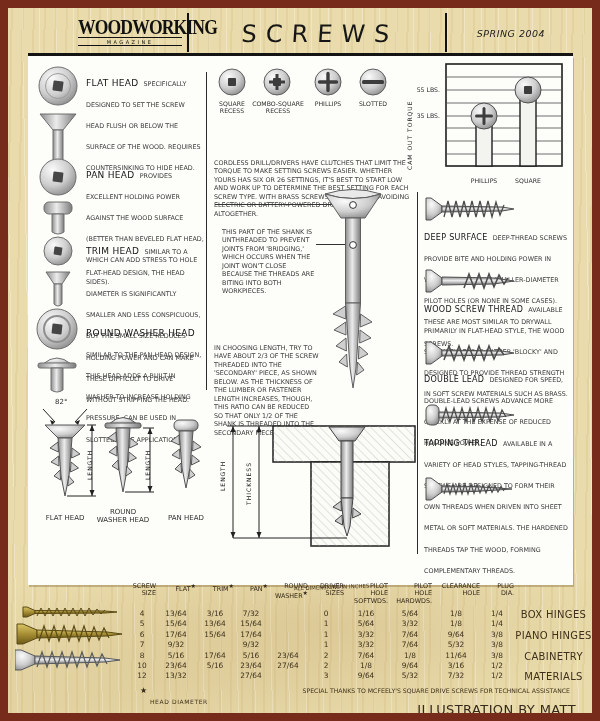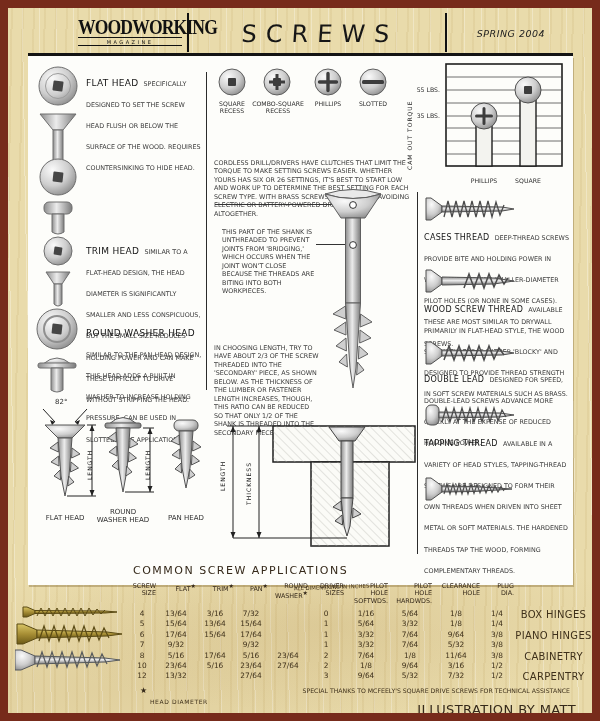--- a/index.html
+++ b/index.html
@@ -116,20 +116,24 @@
     <span class="term">FLAT HEAD</span>
     <span class="desc">SPECIFICALLY DESIGNED TO SET THE SCREW HEAD FLUSH OR BELOW THE SURFACE OF THE WOOD. REQUIRES COUNTERSINKING TO HIDE HEAD.</span>
   </p>
 
   <svg class="abs" style="left:36px;top:158px;z-index:2;" width="44" height="78" viewBox="0 0 44 78">
     <circle cx="22" cy="19" r="18" fill="url(#silver)" stroke="#6e6e6e"></circle>
     <rect x="17" y="14" width="10" height="10" rx="1" fill="#454545" transform="rotate(6 22 19)"></rect>
     <rect x="8" y="44" width="28" height="12" rx="5" fill="url(#shank)" stroke="#6e6e6e"></rect>
     <path d="M16,56 h12 v18 q-6,4 -12,0 Z" fill="url(#shank)" stroke="#6e6e6e"></path>
   </svg>
+  <p class="abs block" style="left:86px;top:162px;width:118px;z-index:2;margin:0;">
+    <span class="term">PAN HEAD</span>
+    <span class="desc">PROVIDES EXCELLENT HOLDING POWER AGAINST THE WOOD SURFACE (BETTER THAN BEVELED FLAT HEAD, WHICH CAN ADD STRESS TO HOLE SIDES).</span>
+  </p>
 
   <svg class="abs" style="left:40px;top:236px;z-index:2;" width="36" height="72" viewBox="0 0 36 72">
     <circle cx="18" cy="15" r="14" fill="url(#silver)" stroke="#6e6e6e"></circle>
     <rect x="14" y="11" width="8" height="8" rx="1" fill="#454545" transform="rotate(8 18 15)"></rect>
     <path d="M6,36 L30,36 L22,48 L14,48 Z" fill="url(#shank)" stroke="#6e6e6e"></path>
     <path d="M14,48 h8 v20 q-4,4 -8,0 Z" fill="url(#shank)" stroke="#6e6e6e"></path>
   </svg>
   <p class="abs block" style="left:86px;top:238px;width:118px;z-index:2;margin:0;">
     <span class="term">TRIM HEAD</span>
     <span class="desc">SIMILAR TO A FLAT-HEAD DESIGN, THE HEAD DIAMETER IS SIGNIFICANTLY SMALLER AND LESS CONSPICUOUS, BUT THE SMALL SIZE REDUCES HOLDING POWER AND CAN MAKE THESE DIFFICULT TO DRIVE WITHOUT STRIPPING THE HEAD.</span>
@@ -244,21 +248,21 @@
   </svg>
   <div class="abs tiny ctr" style="left:462px;top:177px;width:44px;z-index:2;">PHILLIPS</div>
   <div class="abs tiny ctr" style="left:506px;top:177px;width:44px;z-index:2;">SQUARE</div>
 
   <svg class="abs" style="left:424px;top:196px;z-index:2;" width="96" height="26" viewBox="0 0 96 26">
     <path d="M2,2 L7,2 L18,10 L18,16 L7,24 L2,24 Z" fill="url(#silver)" stroke="#4f4f4f"></path>
     <path d="M18,10 L78,11 L90,13 L78,15 L18,16 Z" fill="url(#shankH)" stroke="#4f4f4f"></path>
     <path d="M20,21 L24,5 L28,21 L32,5 L36,21 L40,5 L44,21 L48,5 L52,21 L56,5 L60,21 L64,5 L68,21 L72,6 L76,19 L80,9" fill="none" stroke="#4a4a4a" stroke-width="1.3"></path>
   </svg>
   <p class="abs block" style="left:424px;top:224px;width:146px;z-index:2;margin:0;">
-    <span class="term2">CASES THREAD</span>
+    <span class="term2">DEEP SURFACE</span>
     <span class="desc">DEEP-THREAD SCREWS PROVIDE BITE AND HOLDING POWER IN WOOD AND REQUIRE SMALLER-DIAMETER PILOT HOLES (OR NONE IN SOME CASES). THESE ARE MOST SIMILAR TO DRYWALL SCREWS.</span>
   </p>
 
   <svg class="abs" style="left:424px;top:268px;z-index:2;" width="96" height="26" viewBox="0 0 96 26">
     <path d="M2,2 L7,2 L18,10 L18,16 L7,24 L2,24 Z" fill="url(#silver)" stroke="#4f4f4f"></path>
     <path d="M18,9 L70,10 L90,13 L70,16 L18,17 Z" fill="url(#shankH)" stroke="#4f4f4f"></path>
     <path d="M40,20 L45,6 L50,20 L55,6 L60,20 L65,6 L70,19 L75,7 L80,16 L84,10" fill="none" stroke="#4a4a4a" stroke-width="1.5"></path>
   </svg>
   <p class="abs block" style="left:424px;top:296px;width:146px;z-index:2;margin:0;">
     <span class="term2">WOOD SCREW THREAD</span>
@@ -314,21 +318,20 @@
     <path d="M149,37 L141,43 L149.4,47 Z M163,43 L171,49 L162.6,53 Z M149.6,51 L142,57 L150,61 Z M162,57 L169.5,63 L161.4,67 Z M151,65 L145,71 L151.6,75 Z M159.6,71 L165,77 L158.8,81 Z" fill="#cfcfcf" stroke="#555"></path>
   </svg>
   <div class="abs tiny" style="left:55px;top:398px;z-index:3;font-size:7px;">82°</div>
   <div class="abs vlabel" style="left:86px;top:440px;height:50px;z-index:3;">LENGTH</div>
   <div class="abs vlabel" style="left:144px;top:440px;height:50px;z-index:3;">LENGTH</div>
   <div class="abs tiny ctr" style="left:30px;top:514px;width:70px;z-index:2;font-size:7px;">FLAT HEAD</div>
   <div class="abs tiny ctr" style="left:88px;top:508px;width:70px;z-index:2;font-size:7px;">ROUND
 WASHER HEAD</div>
   <div class="abs tiny ctr" style="left:151px;top:514px;width:70px;z-index:2;font-size:7px;">PAN HEAD</div>
 
-  <div class="abs apps-title">COMMON SCREW APPLICATIONS</div>
   <div class="abs apps-note">ALL DIMENSIONS IN INCHES</div>
   <div class="abs apps">
     <div class="agrid" id="apps-head">
         <div class="ath c0">SCREW
 SIZE</div>
         <div class="ath c1">FLAT<span class="star">★</span></div>
         <div class="ath c2">TRIM<span class="star">★</span></div>
         <div class="ath c3">PAN<span class="star">★</span></div>
         <div class="ath c4">ROUND
 WASHER<span class="star">★</span></div>
@@ -428,21 +431,21 @@
           <div class="atd c0">12</div>
           <div class="atd c1">13/32</div>
           <div class="atd c2"></div>
           <div class="atd c3">27/64</div>
           <div class="atd c4"></div>
           <div class="atd c5">3</div>
           <div class="atd c6">9/64</div>
           <div class="atd c7">5/32</div>
           <div class="atd c8">7/32</div>
           <div class="atd c9">1/2</div>
-          <div class="atd c10">CARPENTRY</div>
+          <div class="atd c10">MATERIALS</div>
         </div>
       </div>
   </div>
   <div class="abs foot-star">★</div>
   <div class="abs foot-note">HEAD DIAMETER</div>
   <div class="abs thanks">SPECIAL THANKS TO MCFEELY'S SQUARE DRIVE SCREWS FOR TECHNICAL ASSISTANCE</div>
   <div class="abs credit">ILLUSTRATION BY MATT BANTLY</div>
 
   <svg class="abs" style="left:15px;top:598px;z-index:2;" width="112" height="80" viewBox="0 0 112 80">
     <g>

